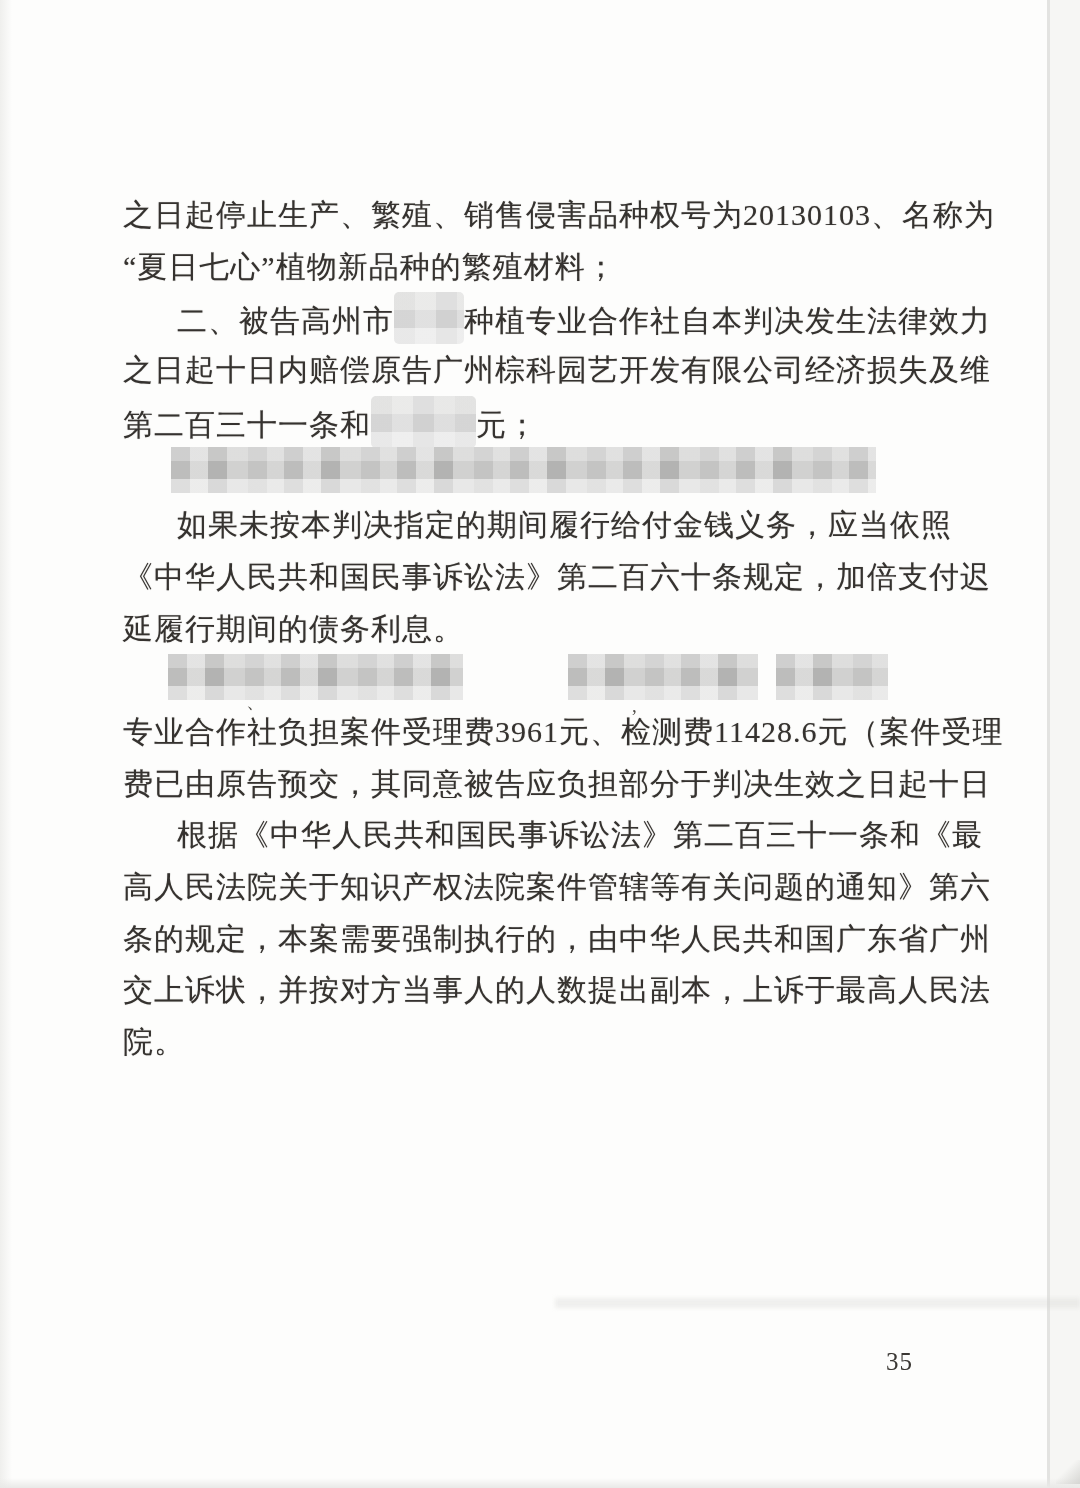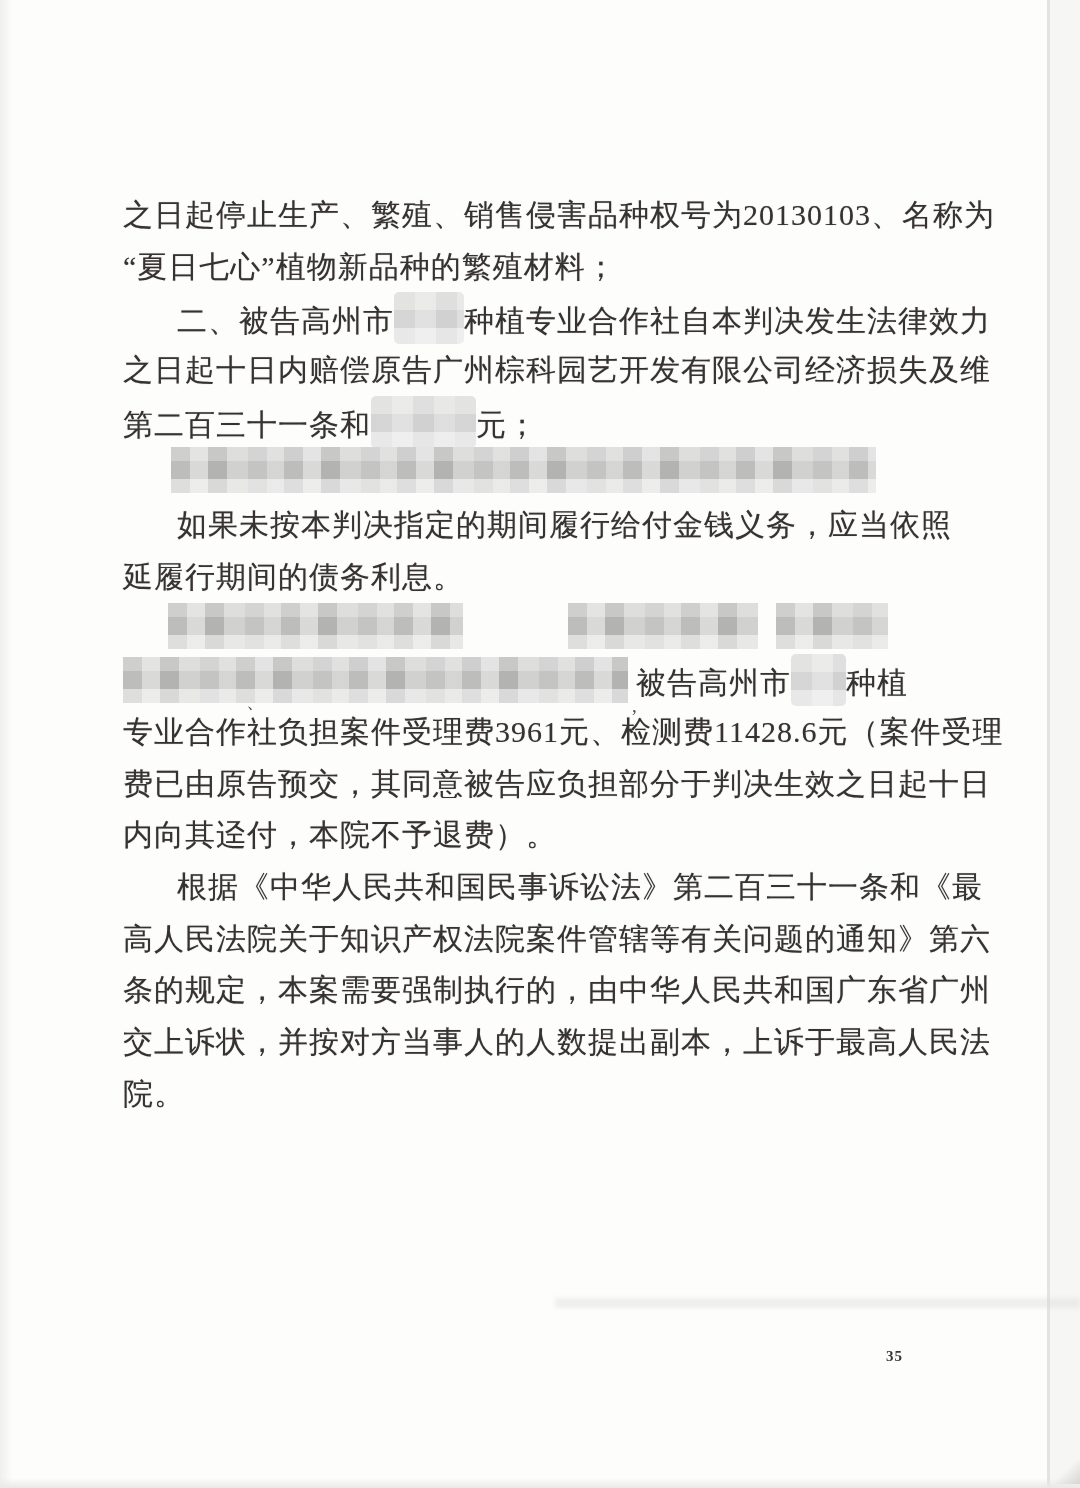--- a/index.html
+++ b/index.html
@@ -112,24 +112,23 @@
   .remnant {
     position: absolute;
     font-size: 19px;
     color: #4a4742;
     line-height: 1;
   }
   .page-number {
     position: absolute;
     left: 886px;
     top: 1348px;
-    font-size: 15px;
+    font-size: 25px;
     color: #3a3733;
     letter-spacing: 1px;
-    font-weight: bold;
   }
 </style>
 </head>
 <body>
 
 <div class="scan-page">
   <div class="edge-left"></div>
   <div class="edge-right-col"></div>
   <div class="fold-line"></div>
   <div class="streak"></div>
@@ -137,26 +136,25 @@
   <div class="corner-mark"></div>
 
   <div class="text-block">
       <div class="line"><span class="txt">之日起停止生产、繁殖、销售侵害品种权号为20130103、名称为</span></div>
       <div class="line"><span class="txt">“夏日七心”植物新品种的繁殖材料；</span></div>
       <div class="line indent-2"><span class="txt">二、被告高州市</span><span class="redact redact-light" style="width: 70px;"></span><span class="txt">种植专业合作社自本判决发生法律效力</span></div>
       <div class="line"><span class="txt">之日起十日内赔偿原告广州棕科园艺开发有限公司经济损失及维</span></div>
       <div class="line"><span class="txt">第二百三十一条和</span><span class="redact redact-light" style="width: 105px;"></span><span class="txt">元；</span></div>
       <div class="line"><span class="gap" style="width: 48px;"></span><span class="redact redact-mosaic" style="width: 705px;"></span></div>
       <div class="line indent-2"><span class="txt">如果未按本判决指定的期间履行给付金钱义务，应当依照</span></div>
+      <div class="line"><span class="txt">《中华人民共和国民事诉讼法》第二百六十条规定，加倍支付迟</span></div>
       <div class="line"><span class="txt">延履行期间的债务利息。</span></div>
       <div class="line"><span class="gap" style="width: 45px;"></span><span class="redact redact-mosaic" style="width: 295px;"></span><span class="gap" style="width: 105px;"></span><span class="redact redact-mosaic" style="width: 190px;"></span><span class="gap" style="width: 18px;"></span><span class="redact redact-mosaic" style="width: 112px;"></span></div>
-      <div class="line"><span class="redact redact-mosaic" style="width: 505px;"></span><span class="gap" style="width: 8px;"></span><span class="txt">被告高州市</span><span class="redact redact-light" style="width: 55px;"></span><span class="txt">种植</span></div>
       <div class="line"><span class="txt">专业合作社负担案件受理费3961元、检测费11428.6元（案件受理</span></div>
       <div class="line"><span class="txt">费已由原告预交，其同意被告应负担部分于判决生效之日起十日</span></div>
-      <div class="line"><span class="txt">内向其迳付，本院不予退费）。</span></div>
       <div class="line indent-2"><span class="txt">根据《中华人民共和国民事诉讼法》第二百三十一条和《最</span></div>
       <div class="line"><span class="txt">高人民法院关于知识产权法院案件管辖等有关问题的通知》第六</span></div>
       <div class="line"><span class="txt">条的规定，本案需要强制执行的，由中华人民共和国广东省广州</span></div>
       <div class="line"><span class="txt">交上诉状，并按对方当事人的人数提出副本，上诉于最高人民法</span></div>
       <div class="line"><span class="txt">院。</span></div>
     </div>
 
   <div class="page-number">35</div>
 <span class="remnant" style="left: 246px; top: 692px;">、</span>
     <span class="remnant" style="left: 632px; top: 696px;">,</span>

